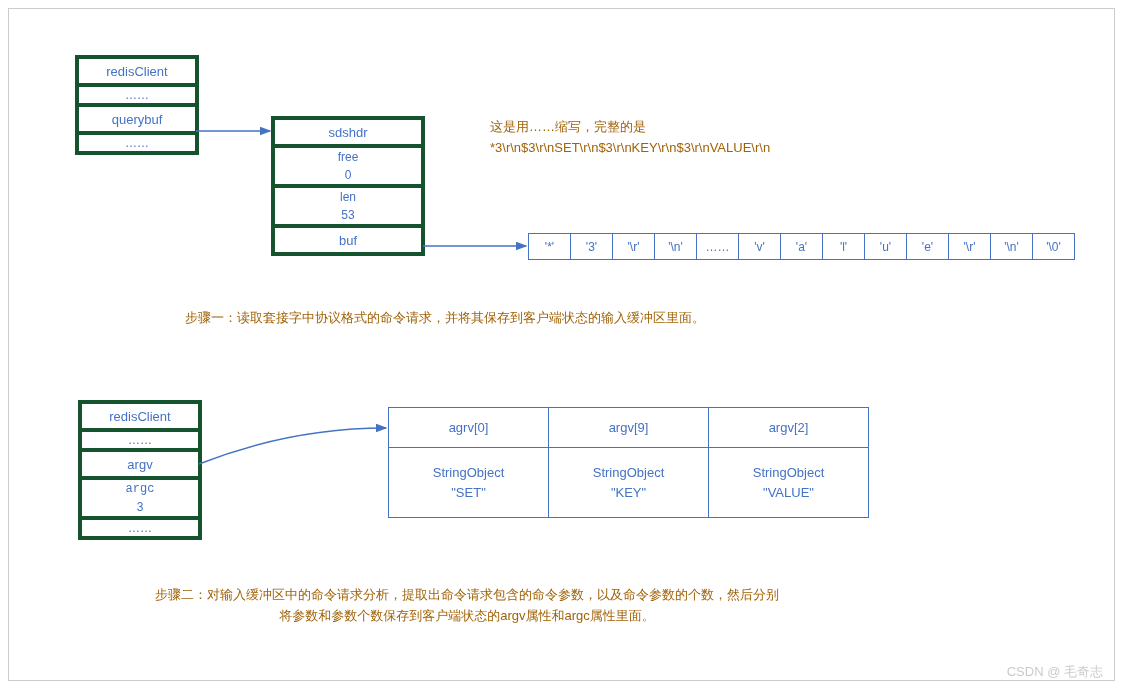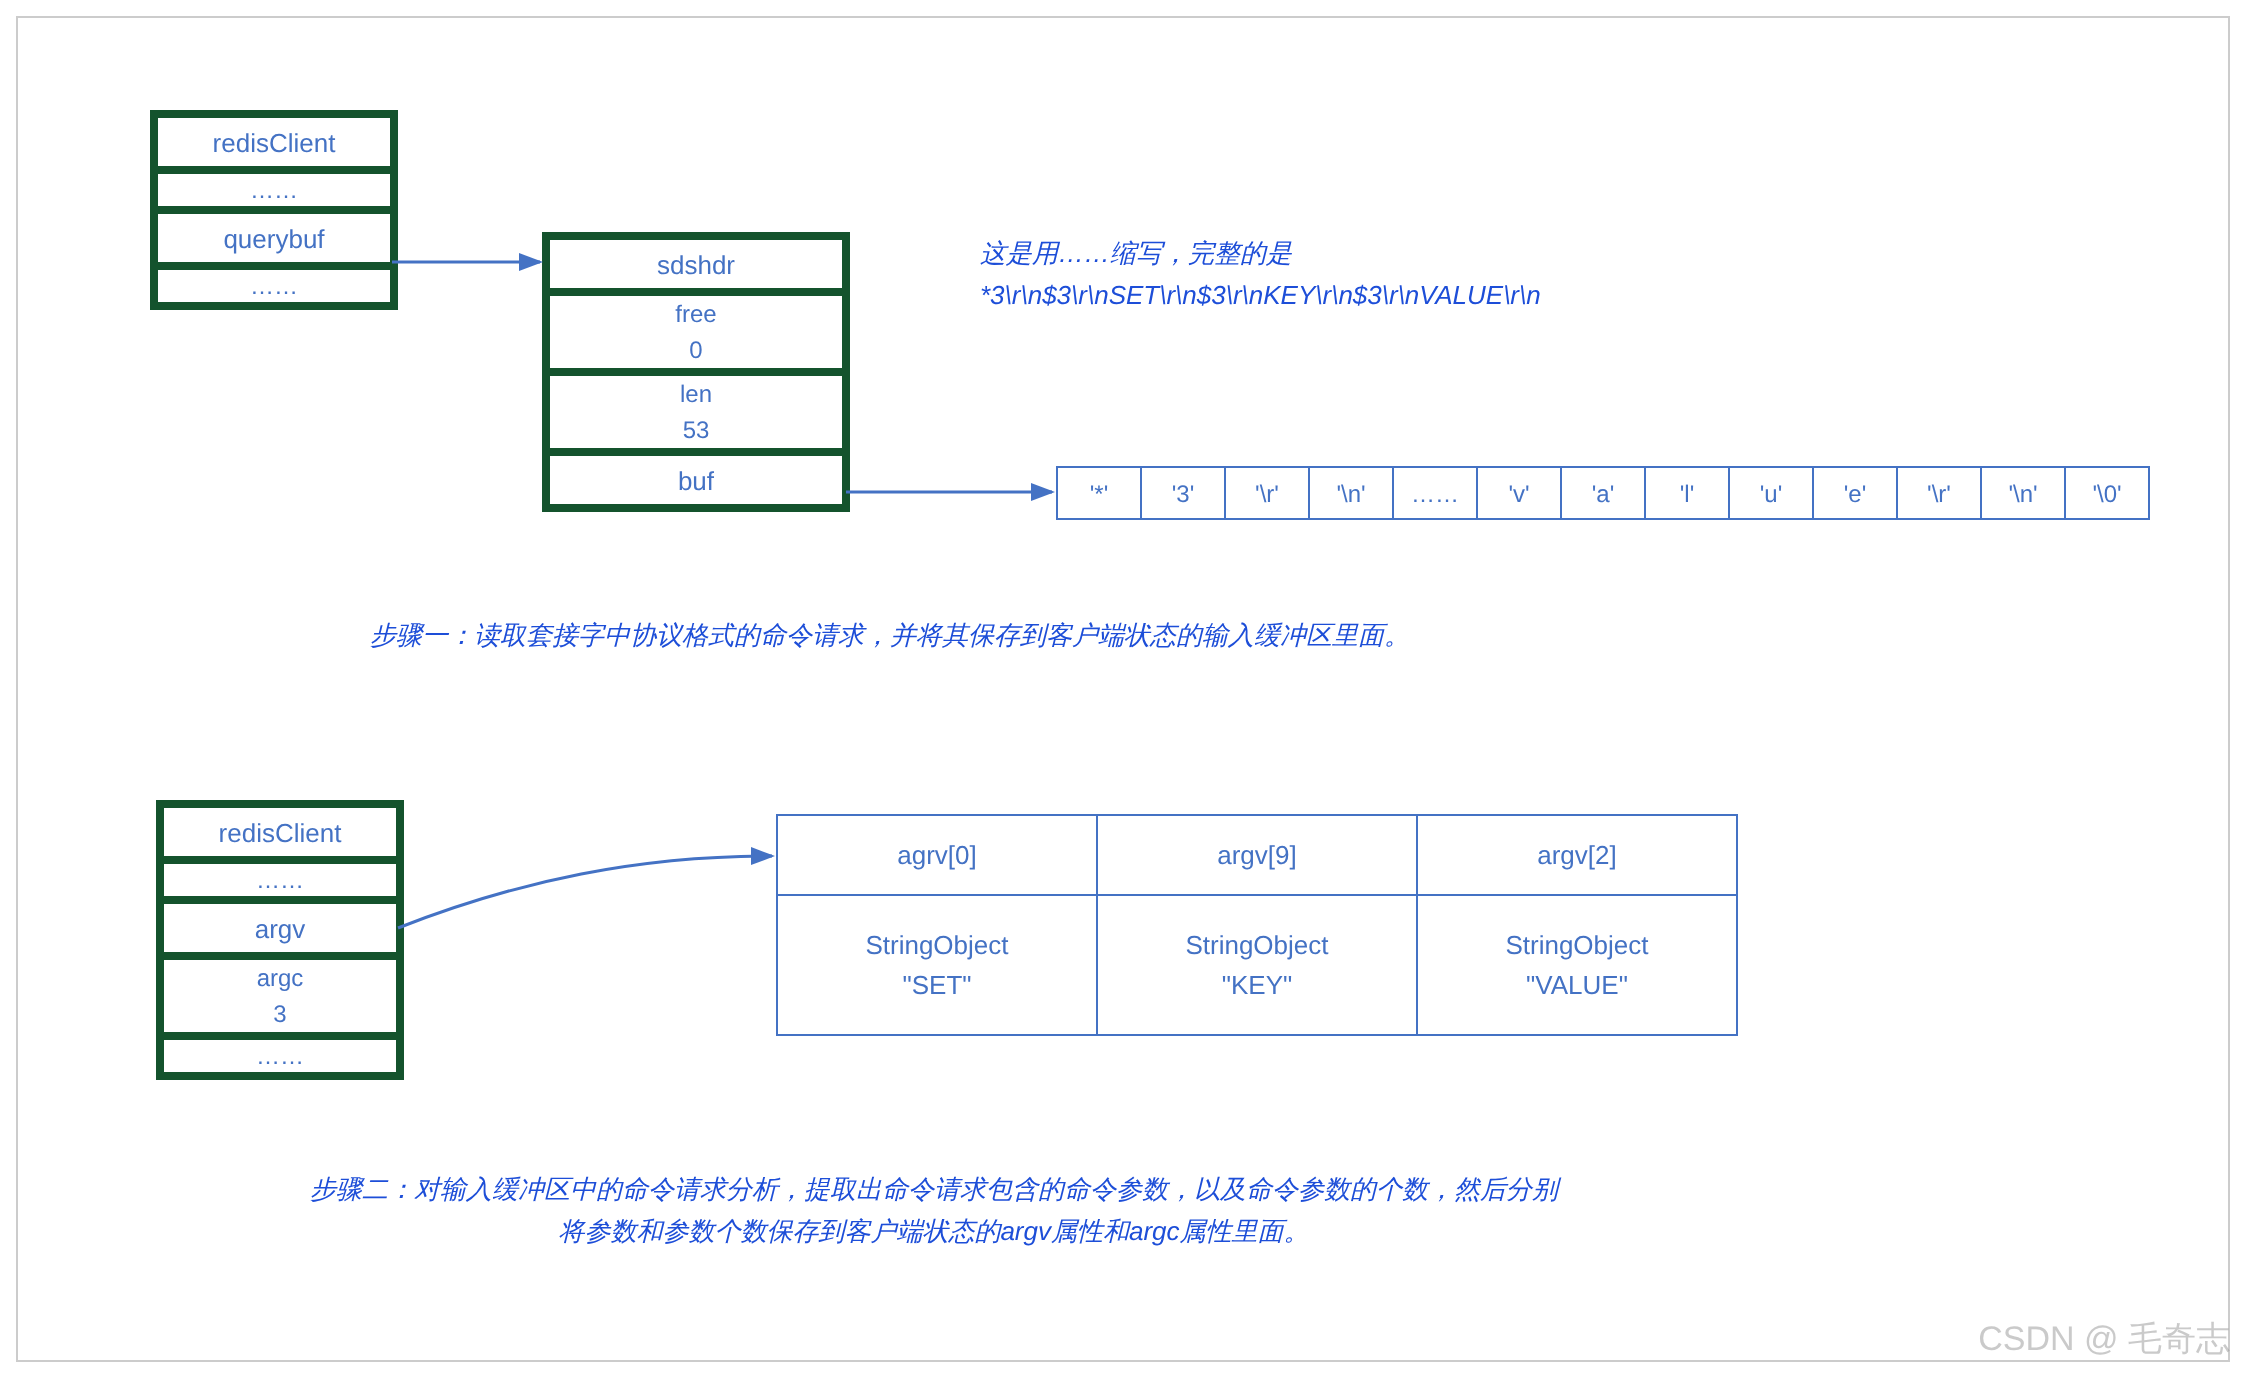--- a/index.html
+++ b/index.html
@@ -73,43 +73,42 @@
       width: 160px;
       height: 40px;
     }
     .argv-body {
       width: 160px;
       height: 70px;
       line-height: 1.5;
     }
     .note-text {
       position: absolute;
-      color: #1d4ed8;
+      color: #a16207;
       font-size: 13px;
       line-height: 1.6;
-      font-style: italic;
     }
     .arrow-svg {
       position: absolute;
       pointer-events: none;
     }
     .arrow-line {
       stroke: #4472C4;
       stroke-width: 1.5;
       fill: none;
     }
     .arrow-head {
       fill: #4472C4;
     }
     .watermark {
       position: absolute;
       bottom: 8px;
-      right: 8px;
+      right: 20px;
       color: rgba(150,150,150,0.5);
-      font-size: 17px;
+      font-size: 13px;
       text-align: right;
     }
   </style>
 </head>
 <body>
 
 <div class="outer-border"></div>
 
 <table class="box-table" style="top:55px; left:75px;">
   <tbody>
@@ -183,21 +182,21 @@
       <tr>
         <td class="struct-cell">redisClient</td>
       </tr>
   <tr>
         <td class="struct-cell-small">……</td>
       </tr>
   <tr>
         <td class="struct-cell">argv</td>
       </tr>
   <tr>
-        <td class="struct-cell-small" style="border-bottom:none;">argc</td>
+        <td class="struct-cell-small" style="border-bottom:none;font-family:Liberation Mono, monospace;">argc</td>
       </tr>
   <tr>
         <td class="struct-cell-small" style="border-top:none;">3</td>
       </tr>
   <tr>
         <td class="struct-cell-small">……</td>
       </tr>
 </tbody>
   </table>
 

